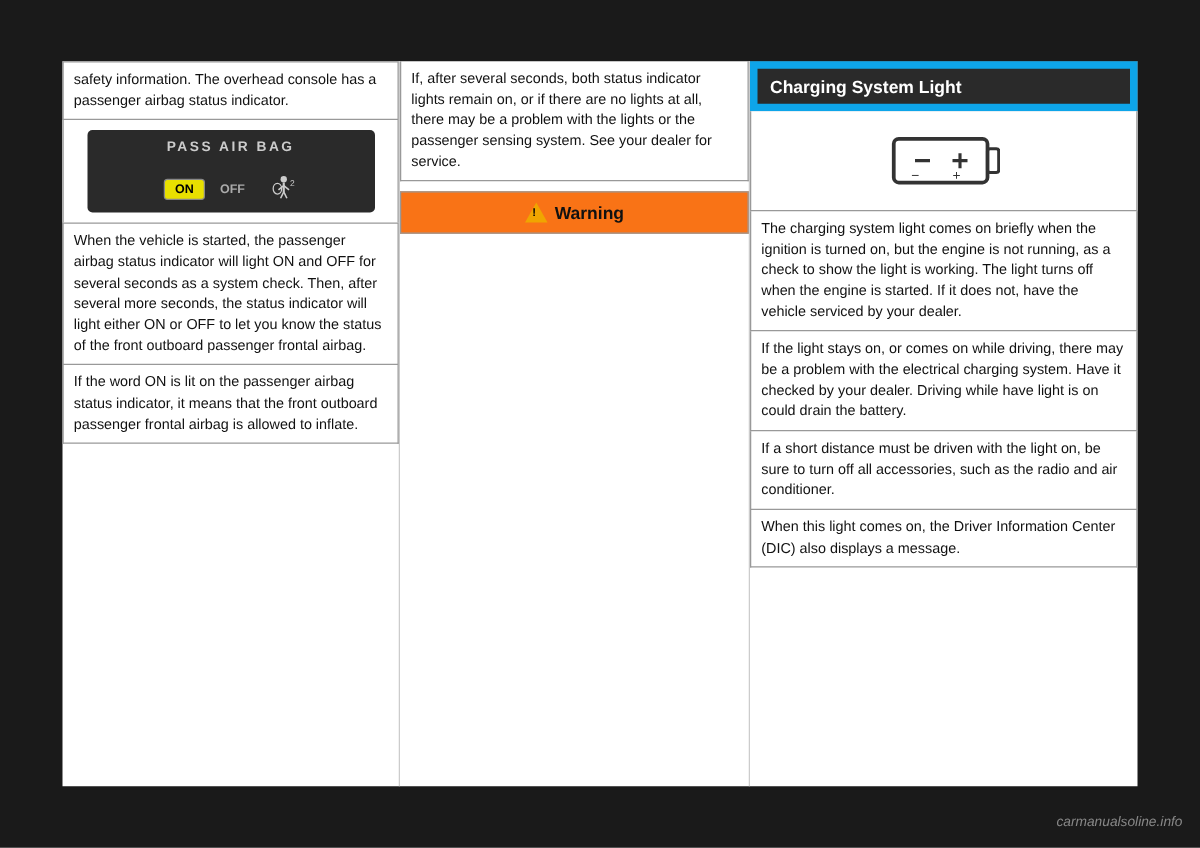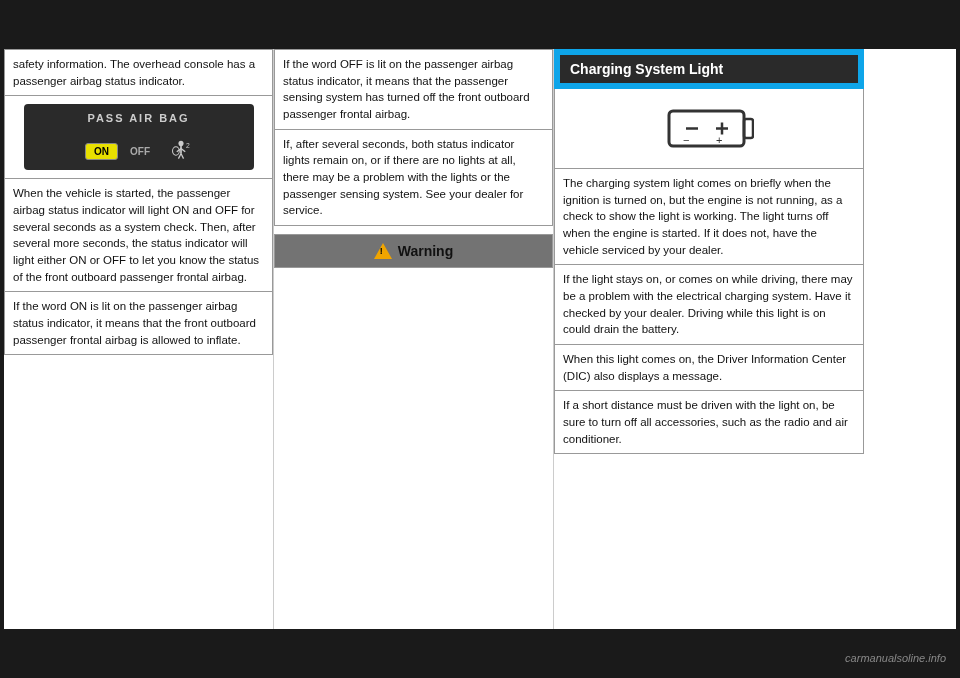--- a/index.html
+++ b/index.html
@@ -9,21 +9,21 @@
       height: 678px;
       font-family: Arial, sans-serif;
       font-size: 12px;
       overflow: hidden;
       display: flex;
       align-items: center;
       justify-content: center;
     }
     .page-container {
       background: #ffffff;
-      width: 952px;
+      width: 860px;
       height: 580px;
       display: flex;
       flex-direction: row;
       gap: 0;
     }
     .left-column {
       width: 270px;
       display: flex;
       flex-direction: column;
       border-right: 1px solid #ccc;
@@ -104,21 +104,21 @@
       align-items: center;
     }
     .airbag-icon svg {
       width: 22px;
       height: 22px;
     }
     
     .warning-box {
       border: 1px solid #999;
       padding: 8px 10px;
-      background: #737373;
+      background: #f97316;
       display: flex;
       align-items: center;
       justify-content: center;
       gap: 6px;
     }
     .warning-triangle {
       width: 0;
       height: 0;
       border-left: 9px solid transparent;
       border-right: 9px solid transparent;
@@ -224,23 +224,20 @@
       </div>
       <div class="cell" style="border-top:1px solid #999;">
         <span>When the vehicle is started, the passenger airbag status indicator will light ON and OFF for several seconds as a system check. Then, after several more seconds, the status indicator will light either ON or OFF to let you know the status of the front outboard passenger frontal airbag.</span>
       </div>
       <div class="cell cell-no-border-top">
         <span>If the word ON is lit on the passenger airbag status indicator, it means that the front outboard passenger frontal airbag is allowed to inflate.</span>
       </div>
     </div>
 
     <div class="middle-column">
-      <div class="cell">
-        <span>If the word OFF is lit on the passenger airbag status indicator, it means that the passenger sensing system has turned off the front outboard passenger frontal airbag.</span>
-      </div>
       <div class="cell cell-no-border-top">
         <span>If, after several seconds, both status indicator lights remain on, or if there are no lights at all, there may be a problem with the lights or the passenger sensing system. See your dealer for service.</span>
       </div>
       <div class="warning-box" style="margin-top:8px; border:1px solid #999;">
         <div class="warning-triangle"></div>
         <span class="warning-text">Warning</span>
       </div>
     </div>
 
     <div class="right-column">
@@ -260,25 +257,25 @@
           <line x1="58" y1="21.5" x2="58" y2="33.5" stroke="#333" stroke-width="2.5"></line>
 
           <text x="19" y="43" font-size="11" fill="#333" font-family="Arial">−</text>
           <text x="52" y="43" font-size="11" fill="#333" font-family="Arial">+</text>
         </svg>
       </div>
       <div class="right-text-cell">
         <span>The charging system light comes on briefly when the ignition is turned on, but the engine is not running, as a check to show the light is working. The light turns off when the engine is started. If it does not, have the vehicle serviced by your dealer.</span>
       </div>
       <div class="right-text-cell">
-        <span>If the light stays on, or comes on while driving, there may be a problem with the electrical charging system. Have it checked by your dealer. Driving while this light is on could drain the battery.</span>
+        <span>If the light stays on, or comes on while driving, there may be a problem with the electrical charging system. Have it checked by your dealer. Driving while have light is on could drain the battery.</span>
+      </div>
+      <div class="right-text-cell">
+        <span>If a short distance must be driven with the light on, be sure to turn off all accessories, such as the radio and air conditioner.</span>
       </div>
       <div class="right-text-cell">
         <span>When this light comes on, the Driver Information Center (DIC) also displays a message.</span>
-      </div>
-      <div class="right-text-cell">
-        <span>If a short distance must be driven with the light on, be sure to turn off all accessories, such as the radio and air conditioner.</span>
       </div>
     </div>
 
   </div>
   <div class="watermark">carmanualsoline.info</div>
 </div>
 
 </body></html>

